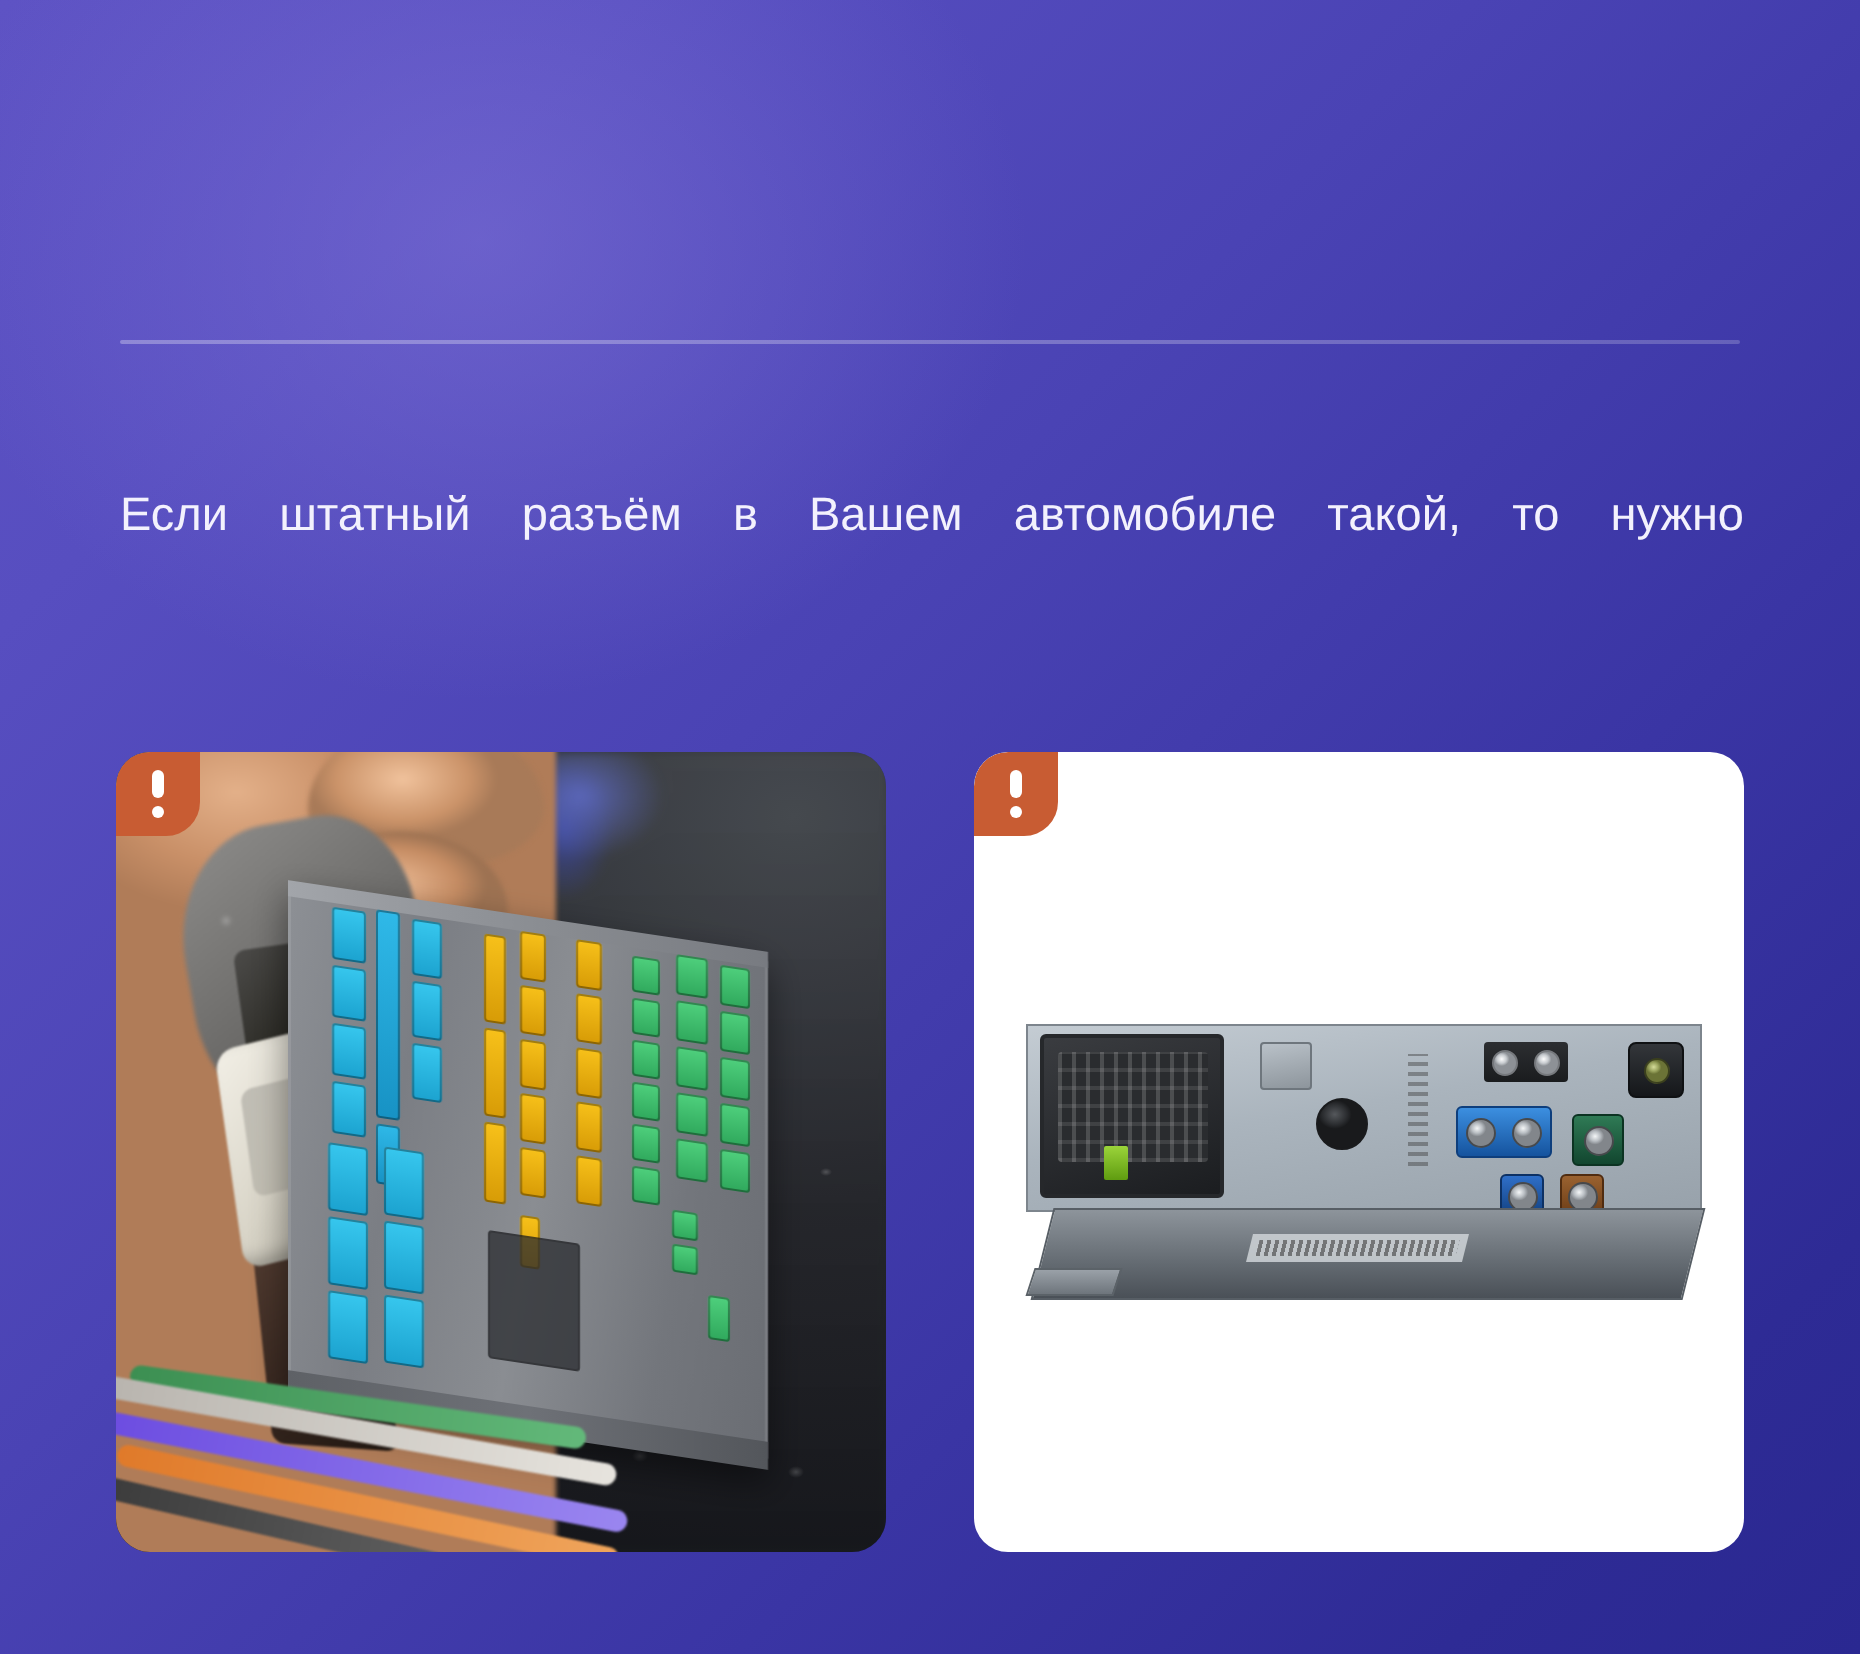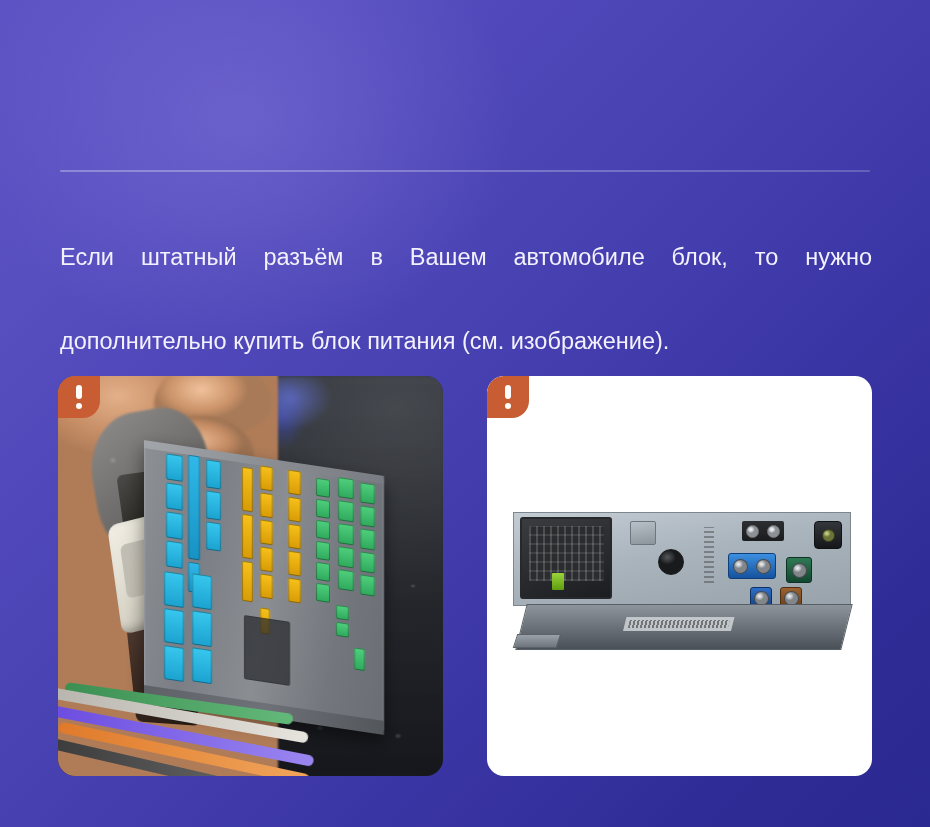--- a/index.html
+++ b/index.html
@@ -434,22 +434,21 @@
 </style>
 </head>
 <body>
 
 <div class="slide">
 
 
   <div class="divider"></div>
 
   <div class="copy">
-    <span class="line1">Если штатный разъём в Вашем автомобиле блок, то нужно</span>
-    <span class="line2">дополнительно купить блок питания (см. изображение).</span>
+    <span class="line1">Если штатный разъём в Вашем автомобиле такой, то нужно</span>
   </div>
 
   <div class="cards">
 
     <div class="card">
       <div class="photo ph-left">
         <div class="bg-blur"></div>
         <div class="floorspeck"></div>
         <div class="hand"></div>
         <div class="finger-a"></div>

